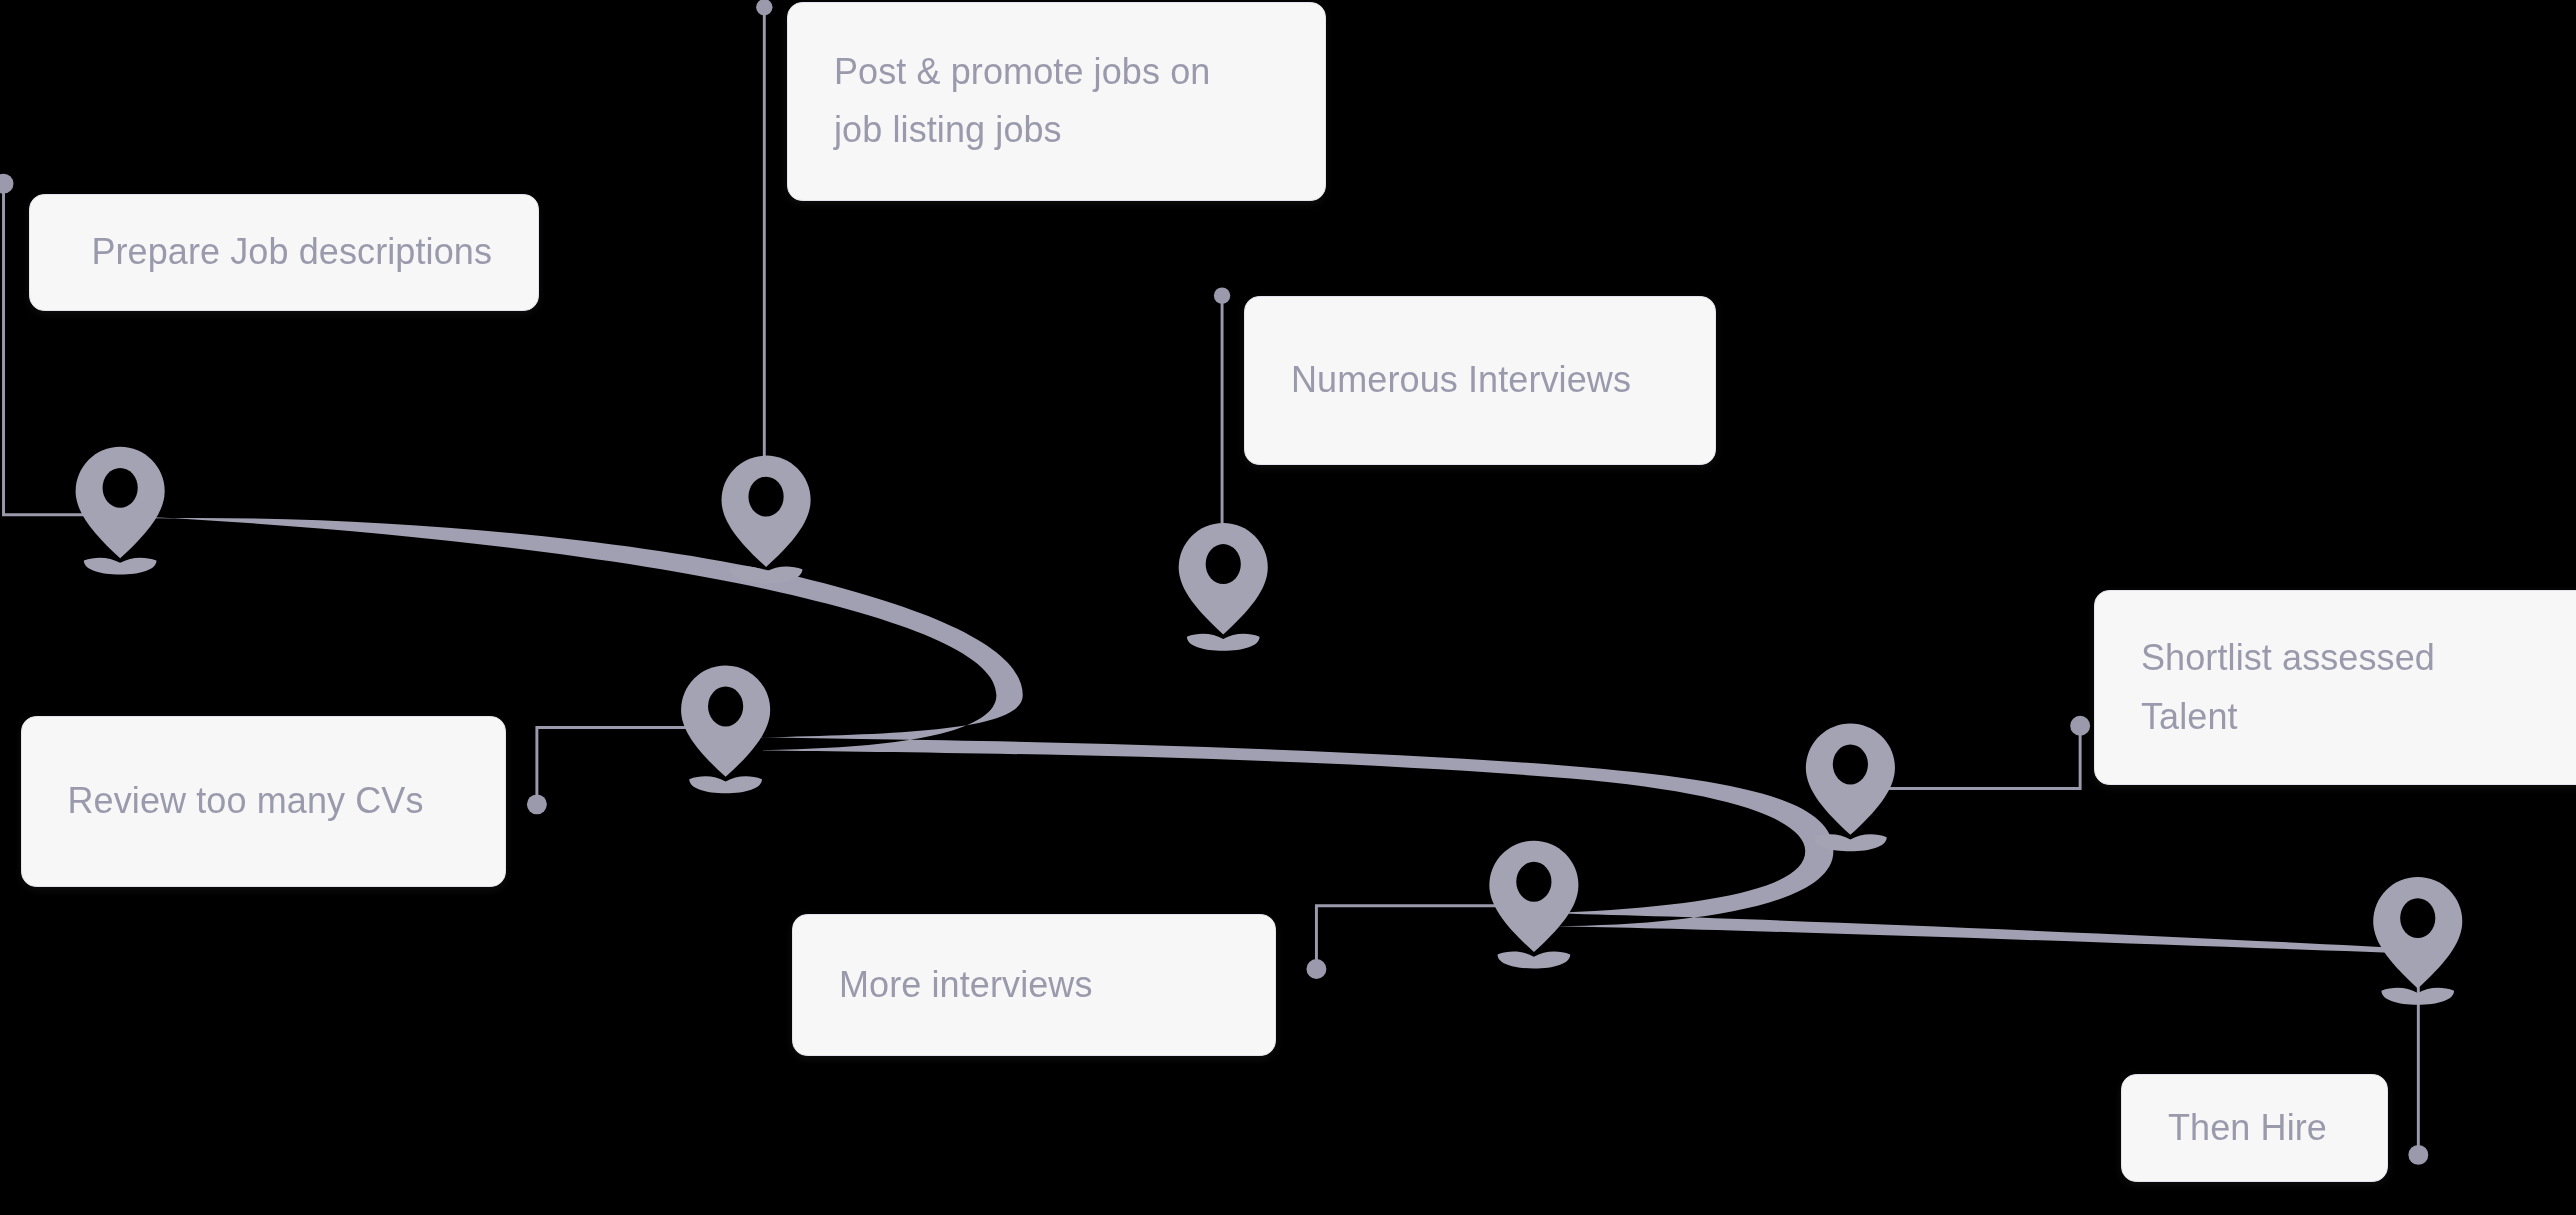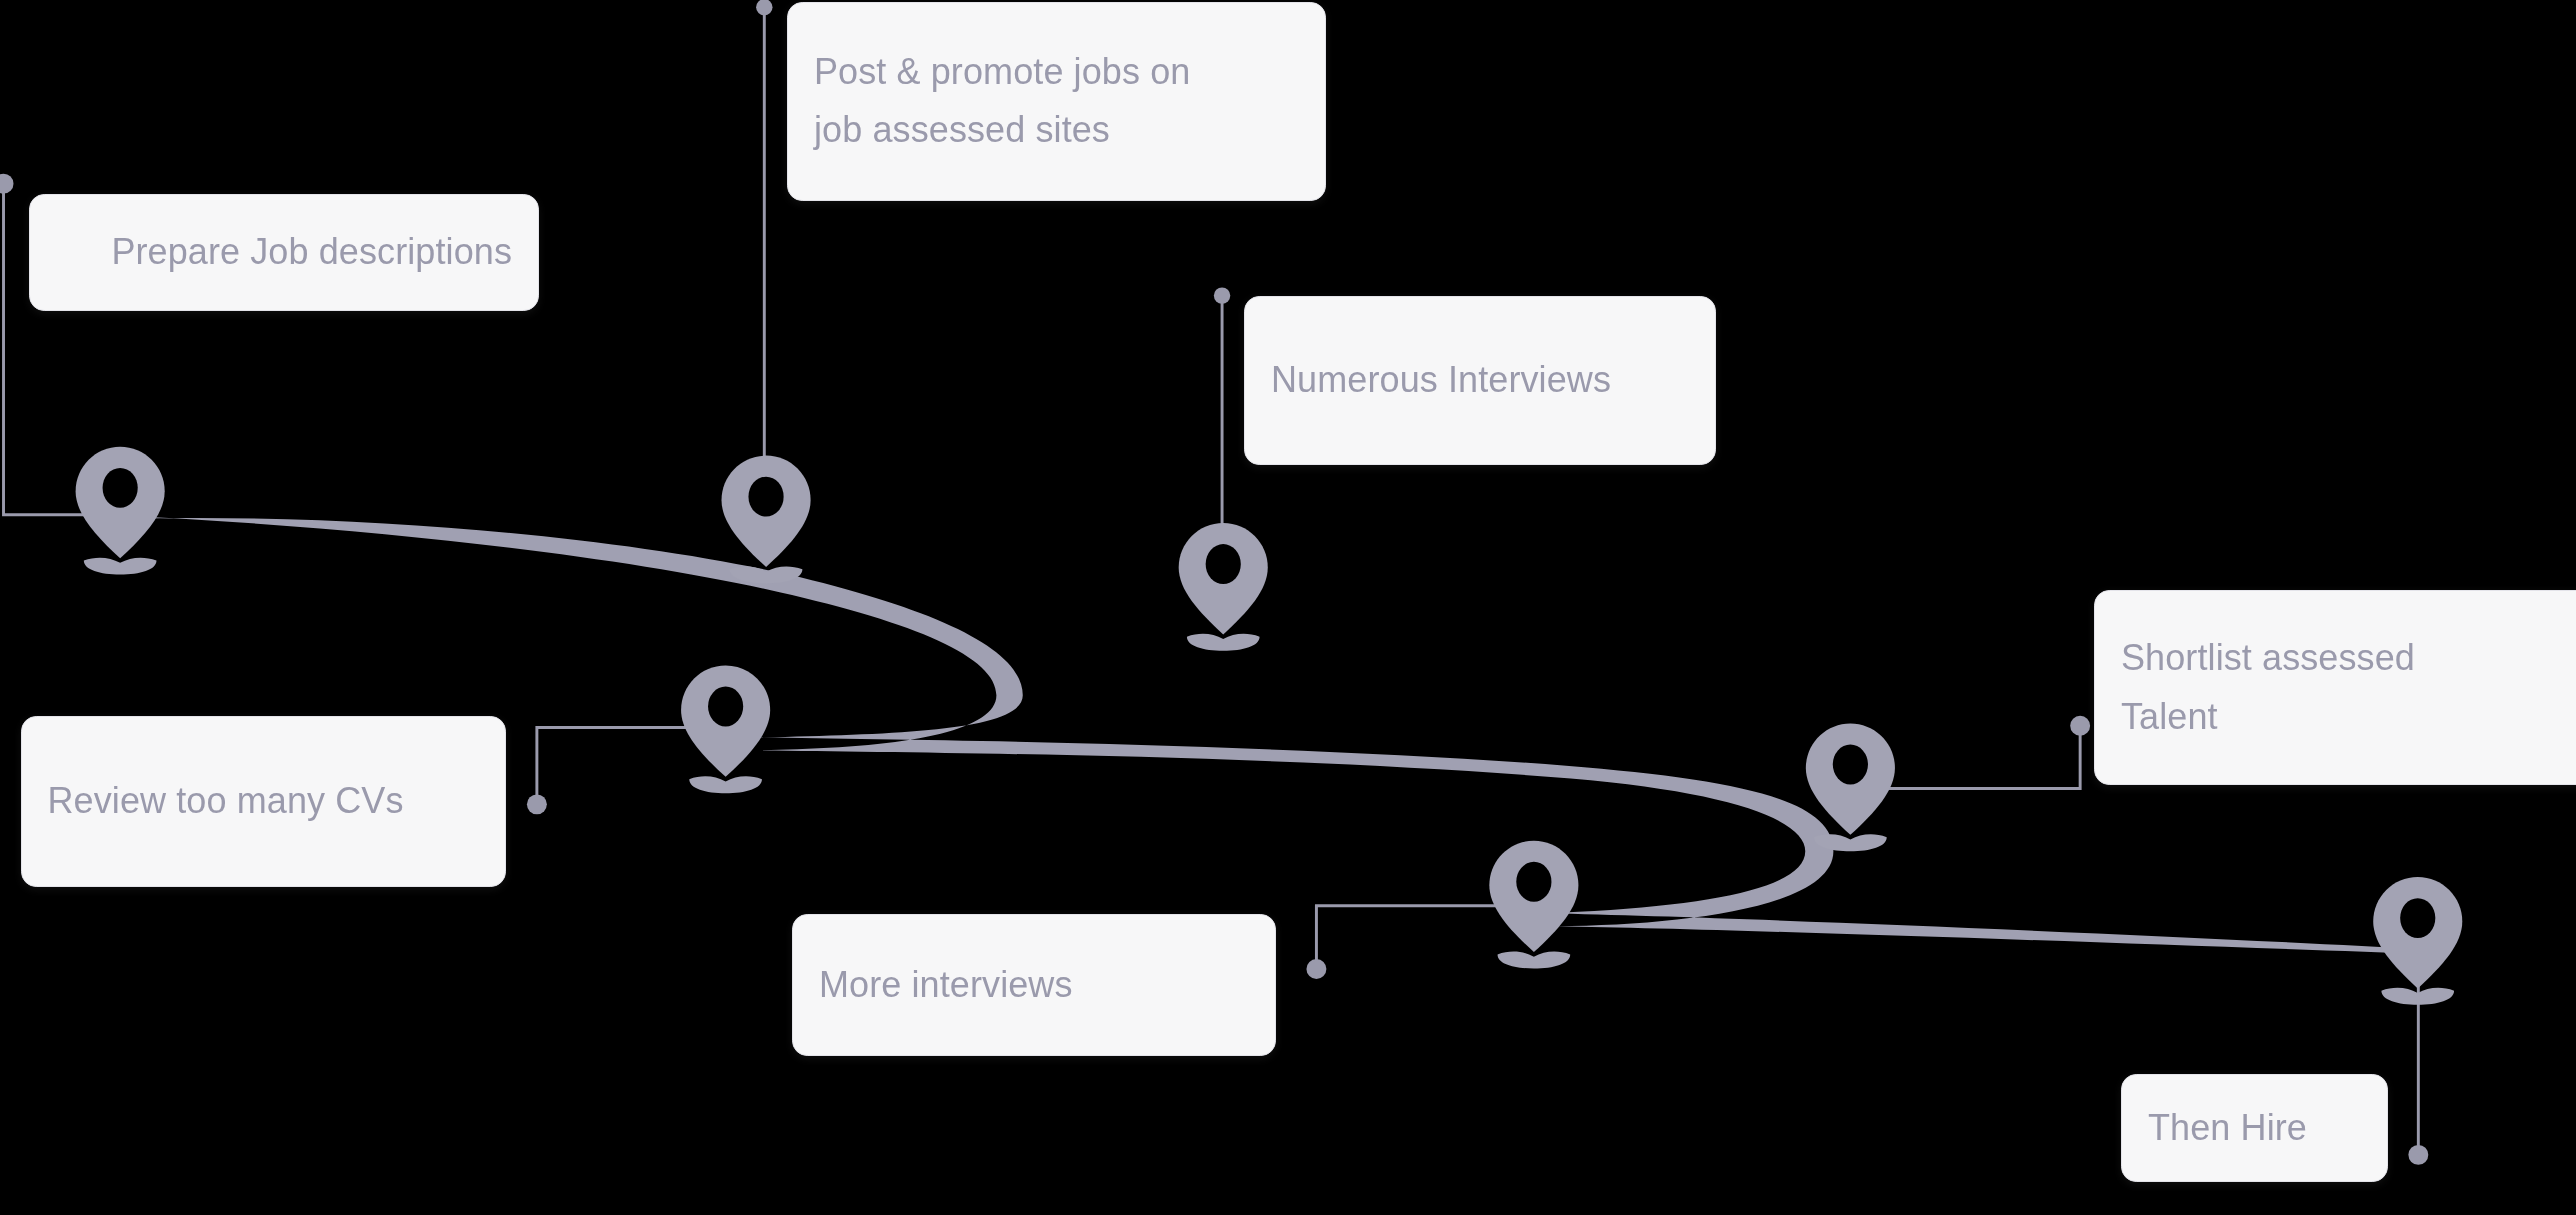--- a/index.html
+++ b/index.html
@@ -8,21 +8,21 @@
   svg.layer{position:absolute;left:0;top:0;width:2576px;height:1216px;}
   .card{
     position:absolute;
     background:#F7F7F8;
     border:0.6px solid #E4E4EA;
     border-radius:15.2px;
     box-shadow:0 2.3px 8.2px rgba(255,255,255,0.06);
     display:flex;
     align-items:center;
     box-sizing:border-box;
-    padding:0 26px;
+    padding:0 46px;
   }
   .card .label{
     color:#9A9AAC;
     font-size:36px;
     line-height:1.62;
     font-weight:400;
     letter-spacing:0.1px;
     white-space:pre-line;
     font-family:"Liberation Sans",sans-serif;
   }
@@ -121,21 +121,21 @@
     <g>
         <use href="#pinShape" x="4125" y="1614"></use>
       </g>
   </svg>
 
   <div class="card" style="left:29px;top:194px;width:510px;height:117px;justify-content:flex-end;">
     <span class="label">Prepare Job descriptions</span>
   </div>
 
   <div class="card two-line" style="left:787px;top:1.8px;width:539px;height:199px;">
-    <span class="label"><span>Post &amp; promote jobs on</span><br><span>job assessed sites</span></span>
+    <span class="label"><span>Post &amp; promote jobs on</span><br><span>job listing jobs</span></span>
   </div>
 
   <div class="card" style="left:1244px;top:296px;width:472px;height:169px;">
     <span class="label">Numerous Interviews</span>
   </div>
 
   <div class="card" style="left:20.5px;top:716px;width:485px;height:171px;">
     <span class="label">Review too many CVs</span>
   </div>
 

